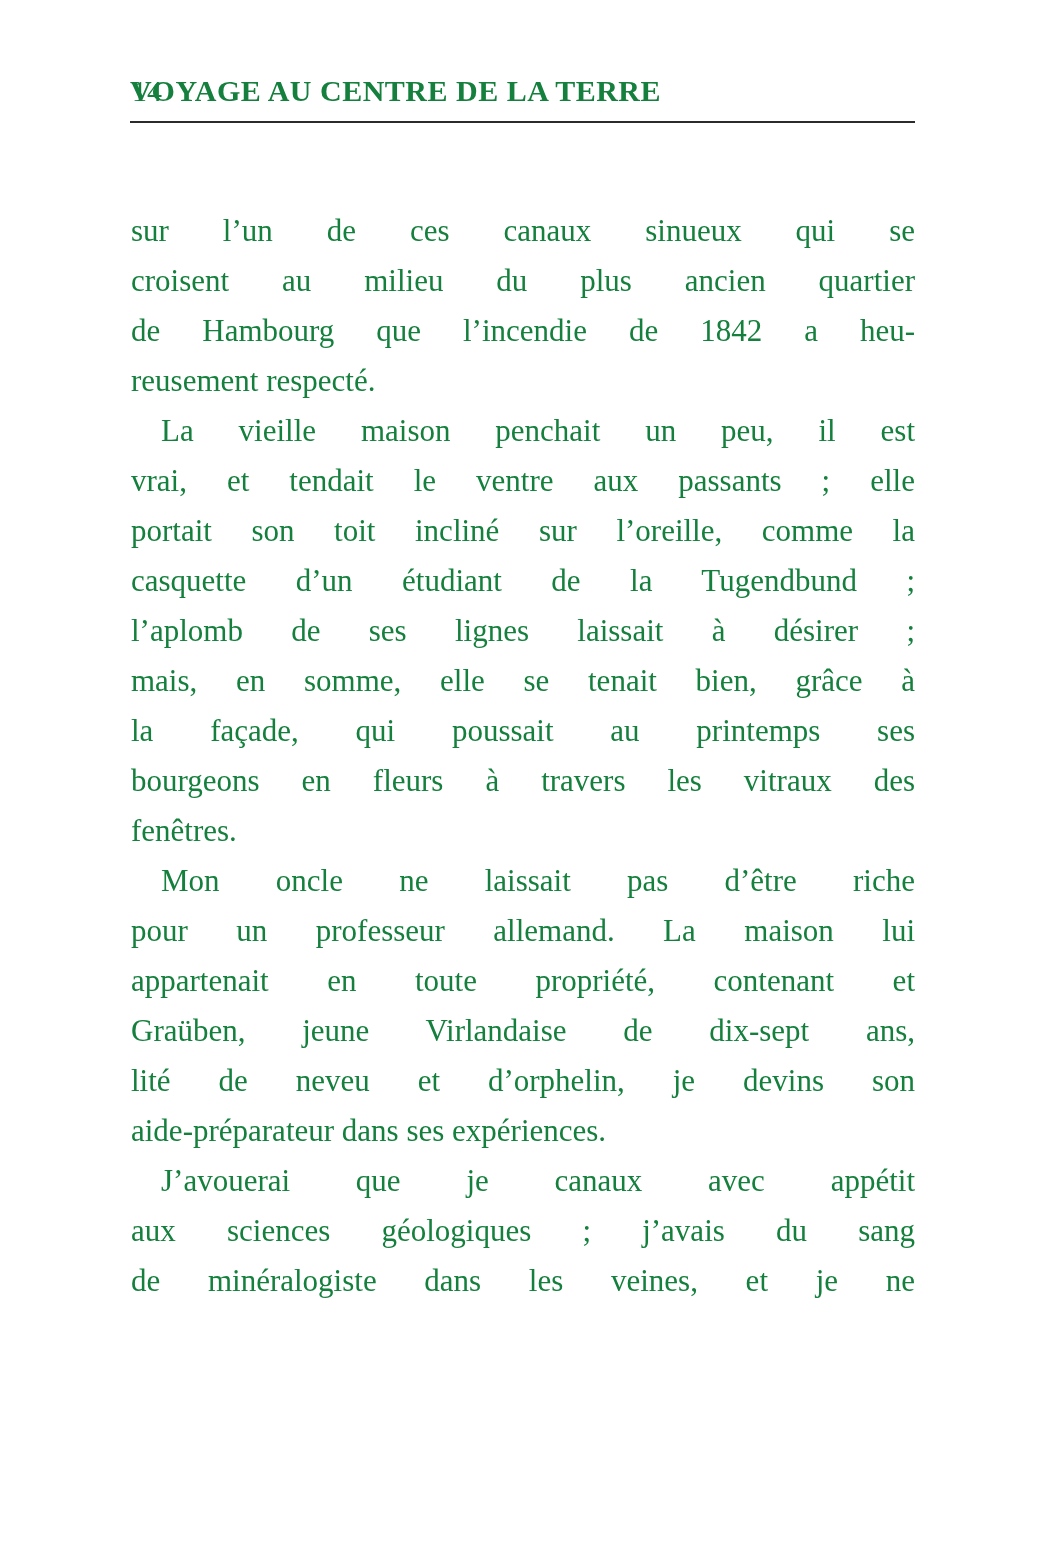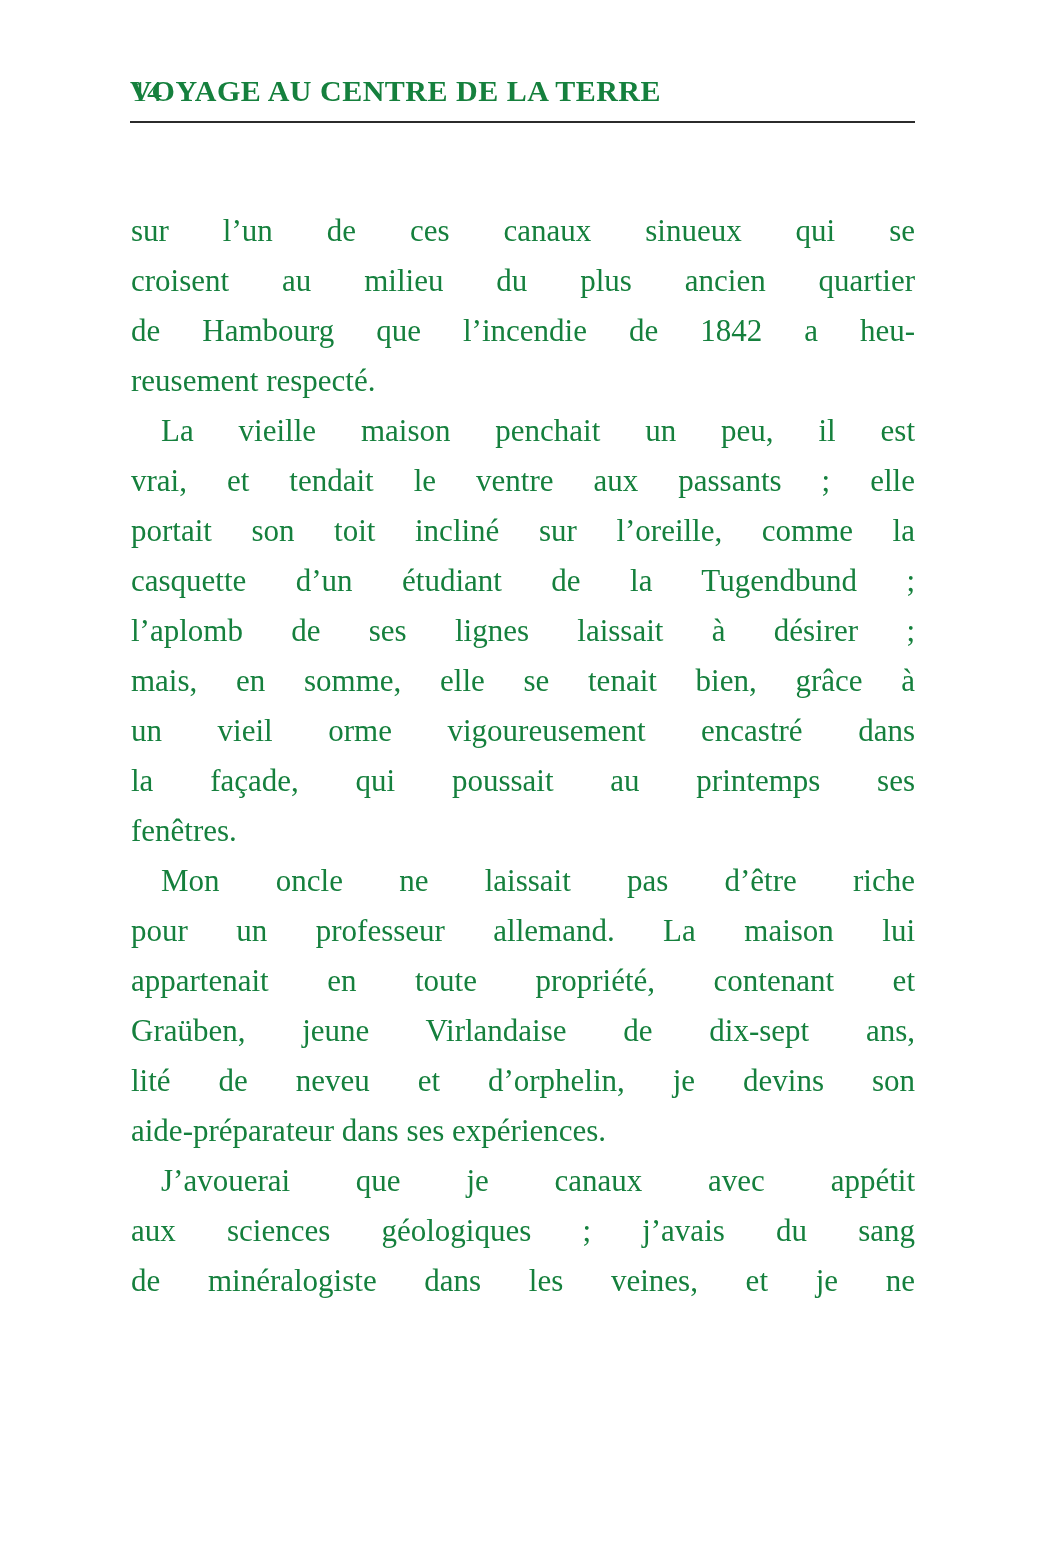--- a/index.html
+++ b/index.html
@@ -86,22 +86,22 @@
       <div class="text-line">sur l’un de ces canaux sinueux qui se</div>
       <div class="text-line">croisent au milieu du plus ancien quartier</div>
       <div class="text-line">de Hambourg que l’incendie de 1842 a heu-</div>
       <div class="text-line last">reusement respecté.</div>
       <div class="text-line indent">La vieille maison penchait un peu, il est</div>
       <div class="text-line">vrai, et tendait le ventre aux passants ; elle</div>
       <div class="text-line">portait son toit incliné sur l’oreille, comme la</div>
       <div class="text-line">casquette d’un étudiant de la Tugendbund ;</div>
       <div class="text-line">l’aplomb de ses lignes laissait à désirer ;</div>
       <div class="text-line">mais, en somme, elle se tenait bien, grâce à</div>
-      <div class="text-line">un vieil orme vigoureusement encastré dans</div>
       <div class="text-line">la façade, qui poussait au printemps ses</div>
+      <div class="text-line">bourgeons en fleurs à travers les vitraux des</div>
       <div class="text-line last">fenêtres.</div>
       <div class="text-line indent">Mon oncle ne laissait pas d’être riche</div>
       <div class="text-line">pour un professeur allemand. La maison lui</div>
       <div class="text-line">appartenait en toute propriété, contenant et</div>
       <div class="text-line">Graüben, jeune Virlandaise de dix-sept ans,</div>
       <div class="text-line">lité de neveu et d’orphelin, je devins son</div>
       <div class="text-line last">aide-préparateur dans ses expériences.</div>
       <div class="text-line indent">J’avouerai que je canaux avec appétit</div>
       <div class="text-line">aux sciences géologiques ; j’avais du sang</div>
       <div class="text-line">de minéralogiste dans les veines, et je ne</div>

